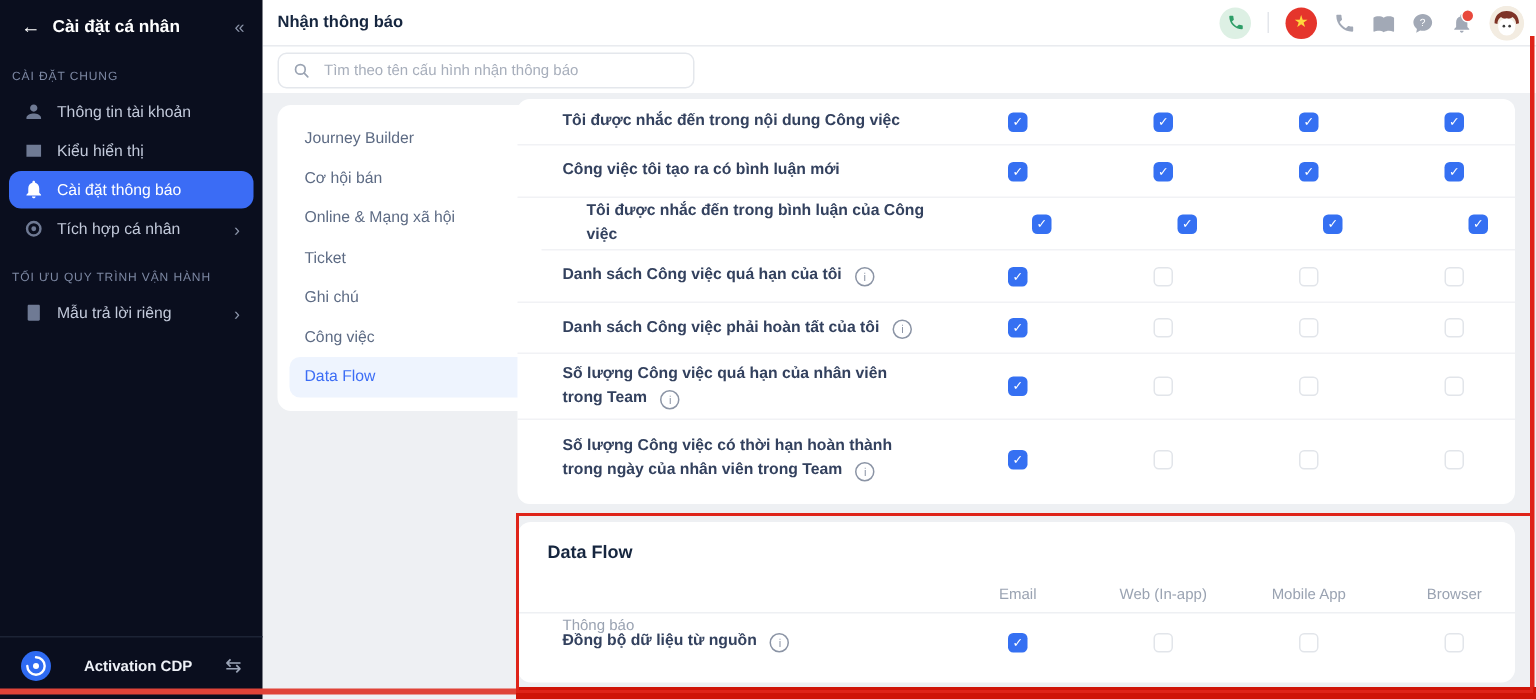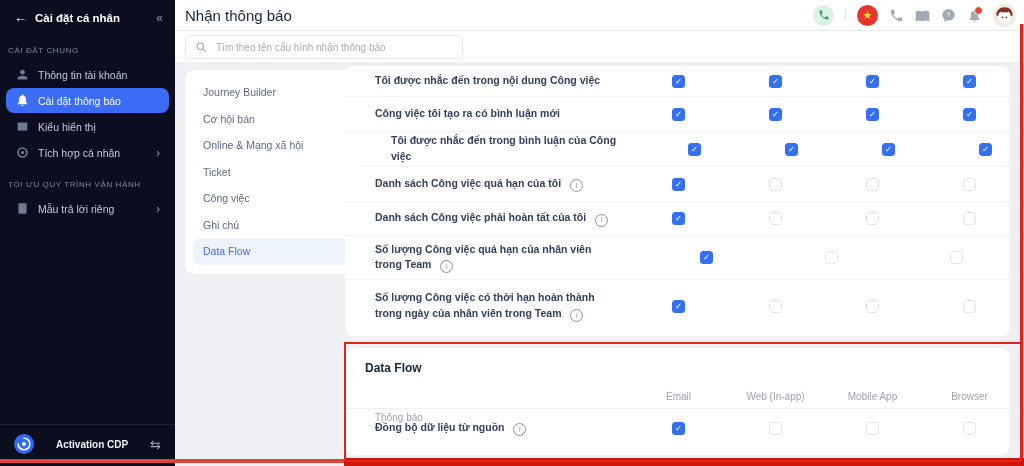--- a/index.html
+++ b/index.html
@@ -25,21 +25,21 @@
   .sb-item.has-chevron .sb-chevron{display:block;}
   .sb-footer{margin-top:auto;border-top:1px solid #1c2335;display:flex;align-items:center;gap:9px;
              padding:9px 14px 12px 14px;text-align:center;}
   .cdp-logo{width:20px;height:20px;flex:none;}
   .sb-footer-label{font-size:10px;font-weight:bold;color:#eef1f7;flex:1;}
   .sb-swap{color:#9aa3b6;font-size:13px;cursor:pointer;}
 
   
   .topbar{position:absolute;left:175px;top:0;right:0;height:30px;background:#fff;
           border-bottom:1px solid #e9ebef;display:flex;align-items:center;padding:0 8px 0 10px;z-index:4;}
-  .tb-title{font-size:15px;font-weight:normal;color:#16263f;}
+  .tb-title{font-size:11px;font-weight:bold;color:#16263f;}
   .tb-icons{margin-left:auto;display:flex;align-items:center;gap:11px;}
   .chip{width:21px;height:21px;border-radius:50%;display:flex;align-items:center;justify-content:center;cursor:pointer;}
   .chip-call{background:#ddf0e4;}
   .chip-call svg{width:12px;height:12px;fill:#2f9e68;}
   .tb-divider{width:1px;height:14px;background:#e3e6eb;}
   .chip-flag{background:#e5352c;color:#ffd83d;font-size:11px;line-height:1;}
   .tb-gray{color:#a2a9b6;display:flex;cursor:pointer;position:relative;}
   .tb-gray svg{width:15px;height:15px;fill:#a2a9b6;}
   .bell-dot{position:absolute;right:-1px;top:-2px;width:7px;height:7px;border-radius:50%;
             background:#e8483c;border:1px solid #fff;}
@@ -110,36 +110,36 @@
         <div class="sb-heading">CÀI ĐẶT CHUNG</div>
         <div class="sb-item">
     <span class="icon">
             <svg viewBox="0 0 16 16" fill="currentColor">
               <path d="M8 8c1.66 0 3-1.34 3-3S9.66 2 8 2 5 3.34 5 5s1.34 3 3 3zm0 1.5c-2.33 0-6 1.17-6 3.5v1h12v-1c0-2.33-3.67-3.5-6-3.5z"></path>
             </svg>
           </span>
     <span class="sb-label">Thông tin tài khoản</span>
 
   </div>
+        <div class="sb-item">
+    <span class="icon">
+            <svg viewBox="0 0 16 16" fill="currentColor">
+              <path d="M2 3h12v10H2V3zm2 8l2.5-3.2 1.8 2.3L10.5 7 13 11H4z"></path>
+            </svg>
+          </span>
+    <span class="sb-label">Kiểu hiển thị</span>
+
+  </div>
         <div class="sb-item active">
     <span class="icon">
             <svg viewBox="0 0 16 16" fill="currentColor">
               <path d="M8 15c.83 0 1.5-.67 1.5-1.5h-3c0 .83.67 1.5 1.5 1.5zm4.5-4.5V7c0-2.3-1.22-4.23-3.37-4.74v-.51C9.13 1.13 8.62.63 8 .63s-1.13.5-1.13 1.12v.51C4.72 2.77 3.5 4.69 3.5 7v3.5L2 12v.75h12V12l-1.5-1.5z"></path>
             </svg>
           </span>
     <span class="sb-label">Cài đặt thông báo</span>
-
-  </div>
-        <div class="sb-item">
-    <span class="icon">
-            <svg viewBox="0 0 16 16" fill="currentColor">
-              <path d="M2 3h12v10H2V3zm2 8l2.5-3.2 1.8 2.3L10.5 7 13 11H4z"></path>
-            </svg>
-          </span>
-    <span class="sb-label">Kiểu hiển thị</span>
 
   </div>
         <div class="sb-item has-chevron">
     <span class="icon">
             <svg viewBox="0 0 16 16" fill="currentColor">
               <path d="M8 1.5A6.5 6.5 0 1 0 8 14.5 6.5 6.5 0 0 0 8 1.5zm0 2A4.5 4.5 0 1 1 8 12.5 4.5 4.5 0 0 1 8 3.5z"></path>
               <circle cx="8" cy="8" r="2"></circle>
             </svg>
           </span>
     <span class="sb-label">Tích hợp cá nhân</span>
@@ -222,22 +222,22 @@
       <input type="text" placeholder="Tìm theo tên cấu hình nhận thông báo" style="">
     </div>
   </div>
 
   <div class="content">
     <div class="submenu" id="submenu">
         <div class="sm-item">Journey Builder</div>
         <div class="sm-item">Cơ hội bán</div>
         <div class="sm-item">Online &amp; Mạng xã hội</div>
         <div class="sm-item">Ticket</div>
+        <div class="sm-item">Ghi chú</div>
         <div class="sm-item">Công việc</div>
-        <div class="sm-item">Ghi chú</div>
         <div class="sm-item active">Data Flow</div>
       </div>
 
     <div class="main-card" id="main-table">
         <div class="nrow" style="height: 31px;">
     <div class="nlabel"><span class="lbl-text">Tôi được nhắc đến trong nội dung Công việc</span></div>
   <div class="cell">
             <span class="cb on">✓</span>
           </div>
           <div class="cell">
@@ -303,21 +303,21 @@
           <div class="cell">
             <span class="cb off"></span>
           </div>
           <div class="cell">
             <span class="cb off"></span>
           </div>
           <div class="cell">
             <span class="cb off"></span>
           </div>
         </div>
-        <div class="nrow" style="height: 44px; gap: 28px;">
+        <div class="nrow" style="height: 44px;">
     <div class="nlabel"><span class="lbl-text">Số lượng Công việc quá hạn của nhân viên trong Team </span><span class="info">i</span></div>
   <div class="cell">
             <span class="cb on">✓</span>
           </div>
           <div class="cell">
             <span class="cb off"></span>
           </div>
           <div class="cell">
             <span class="cb off"></span>
           </div>

